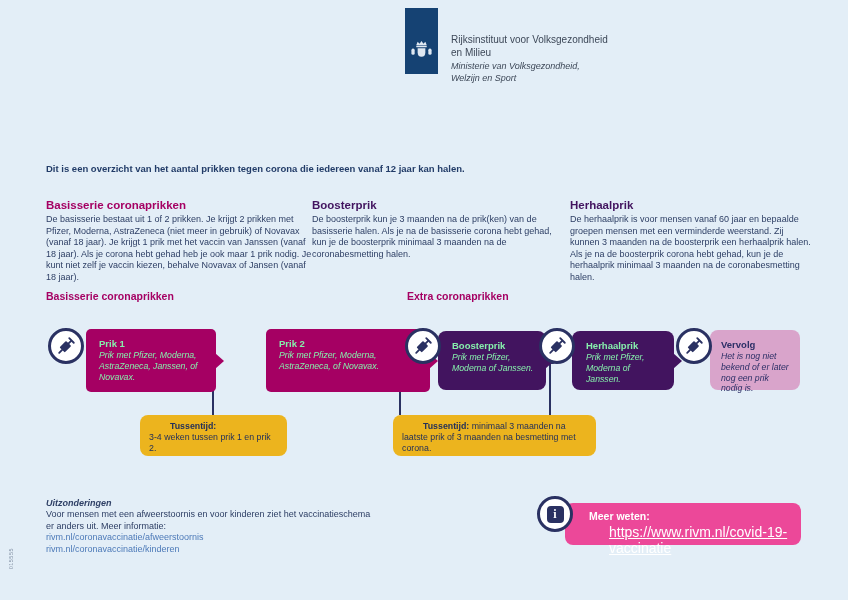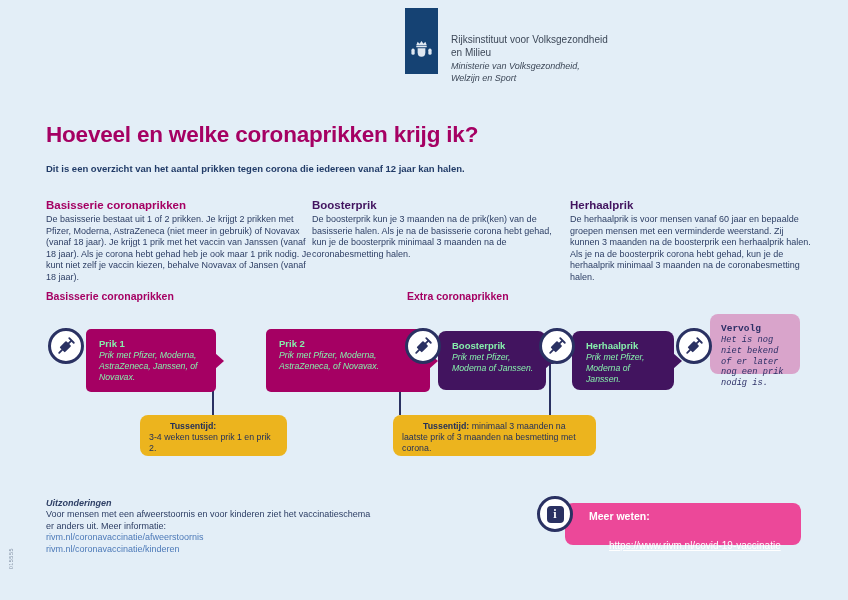--- a/index.html
+++ b/index.html
@@ -38,21 +38,21 @@
   .step { position:absolute; box-sizing:border-box; padding:9px 8px 6px 13px; color:#86efac; z-index:2; }
   .step-title { font-size:9.5px; font-weight:bold; }
   .step-desc { font-size:8.7px; line-height:10.8px; font-style:italic; margin-top:1px; }
   .step-magenta { background:#a50063; border-radius:5px; }
   .step-purple { background:#42145f; border-radius:8px; }
   .step-pink { background:#d9a4cb; border-radius:8px; color:#2c2f66; }
   .step1 { left:86px;  top:329px; width:130px; height:63px; }
   .step2 { left:222px; top:329px; width:164px; height:63px;margin-left:44px; }
   .step3 { left:438px; top:331px; width:108px; height:59px; padding-left:14px; }
   .step4 { left:572px; top:331px; width:102px; height:59px; padding-left:14px; }
-  .step5 { left:710px; top:314px; width:90px;  height:60px; padding-left:11px;font-family:Liberation Mono, monospace; }
+  .step5 { left:710px; top:330px; width:90px;  height:60px; padding-left:11px; }
   .tail::after {
     content:""; position:absolute; right:-8px; top:50%; margin-top:-8px; width:0; height:0;
     border-top:8px solid transparent; border-bottom:8px solid transparent;
   }
   .tail-magenta::after { border-left:9px solid #a50063; }
   .tail-purple::after  { border-left:9px solid #42145f; }
   
   .up-arrow { position:absolute; width:2px; background:#2a3162; }
   .up-arrow::before {
     content:""; position:absolute; top:-6px; left:-3px; width:0; height:0;
@@ -73,21 +73,21 @@
   .block { display:block; }
   
   .exceptions { position:absolute; left:46px; top:498px; font-size:9px; line-height:11.4px; }
   .exceptions-heading { font-weight:bold; font-style:italic; }
   .footer-link { display:block; color:#4d7ab8; cursor:pointer; }
   .more-box {
     position:absolute; left:565px; top:503px; width:236px; height:42px; box-sizing:border-box;
     background:#ec4899; border-radius:8px; color:#fff; padding:7px 10px 0 24px;
   }
   .more-label { font-size:10.5px; font-weight:bold; }
-  .more-link { display:block; font-size:10px; color:#fff; text-decoration:underline; margin-top:18px; cursor:pointer;padding-left:20px; }
+  .more-link { display:block; font-size:14px; color:#fff; text-decoration:underline; margin-top:2px; cursor:pointer;padding-left:20px; }
   .info-circle {
     position:absolute; left:537px; top:496px; width:36px; height:36px; border-radius:50%;
     background:#fff; border:3px solid #2a3162; box-sizing:border-box; z-index:2;
     display:flex; align-items:center; justify-content:center;
   }
   .info-square {
     width:17px; height:17px; background:#2a3162; border-radius:4px; color:#fff;
     font-family:"Liberation Serif", serif; font-weight:bold; font-size:12px;
     display:flex; align-items:center; justify-content:center;
   }
@@ -117,21 +117,20 @@
     <div class="logo-org">
       <div>Rijksinstituut voor Volksgezondheid</div>
       <div>en Milieu</div>
     </div>
     <div class="logo-ministry">
       <div>Ministerie van Volksgezondheid,</div>
       <div>Welzijn en Sport</div>
     </div>
   </div>
 
-  <div class="title">Hoeveel en welke coronaprikken krijg ik?</div>
   <div class="subtitle">Dit is een overzicht van het aantal prikken tegen corona die iedereen vanaf 12 jaar kan halen.</div>
 
   <div class="col col1">
     <div class="col-heading heading-magenta">Basisserie coronaprikken</div>
     <div class="col-body">De basisserie bestaat uit 1 of 2 prikken. Je krijgt 2 prikken met Pfizer, Moderna, AstraZeneca (niet meer in gebruik) of Novavax (vanaf 18 jaar). Je krijgt 1 prik met het vaccin van Janssen (vanaf 18 jaar). Als je corona hebt gehad heb je ook maar 1 prik nodig. Je kunt niet zelf je vaccin kiezen, behalve Novavax of Jansen (vanaf 18 jaar).</div>
   </div>
   <div class="col col2">
     <div class="col-heading heading-purple">Boosterprik</div>
     <div class="col-body">De boosterprik kun je 3 maanden na de prik(ken) van de basisserie halen. Als je na de basisserie corona hebt gehad, kun je de boosterprik minimaal 3 maanden na de coronabesmetting halen.</div>
   </div>

